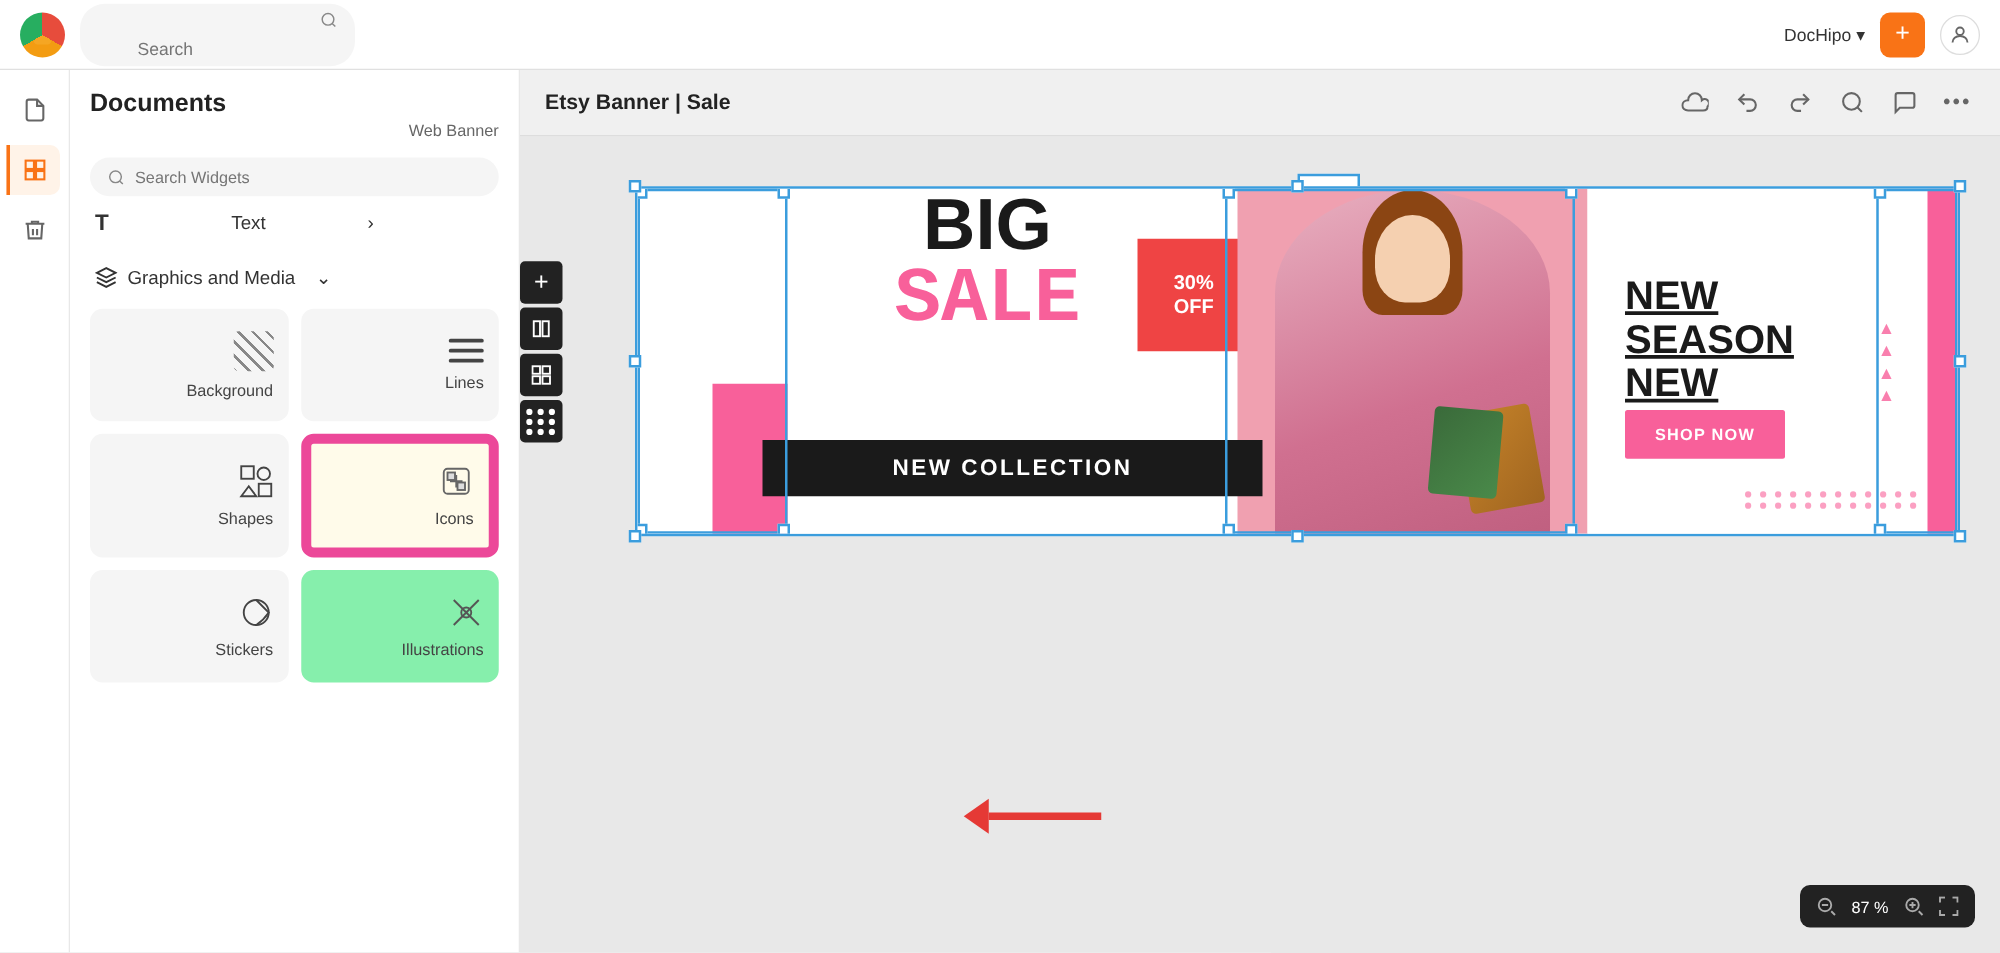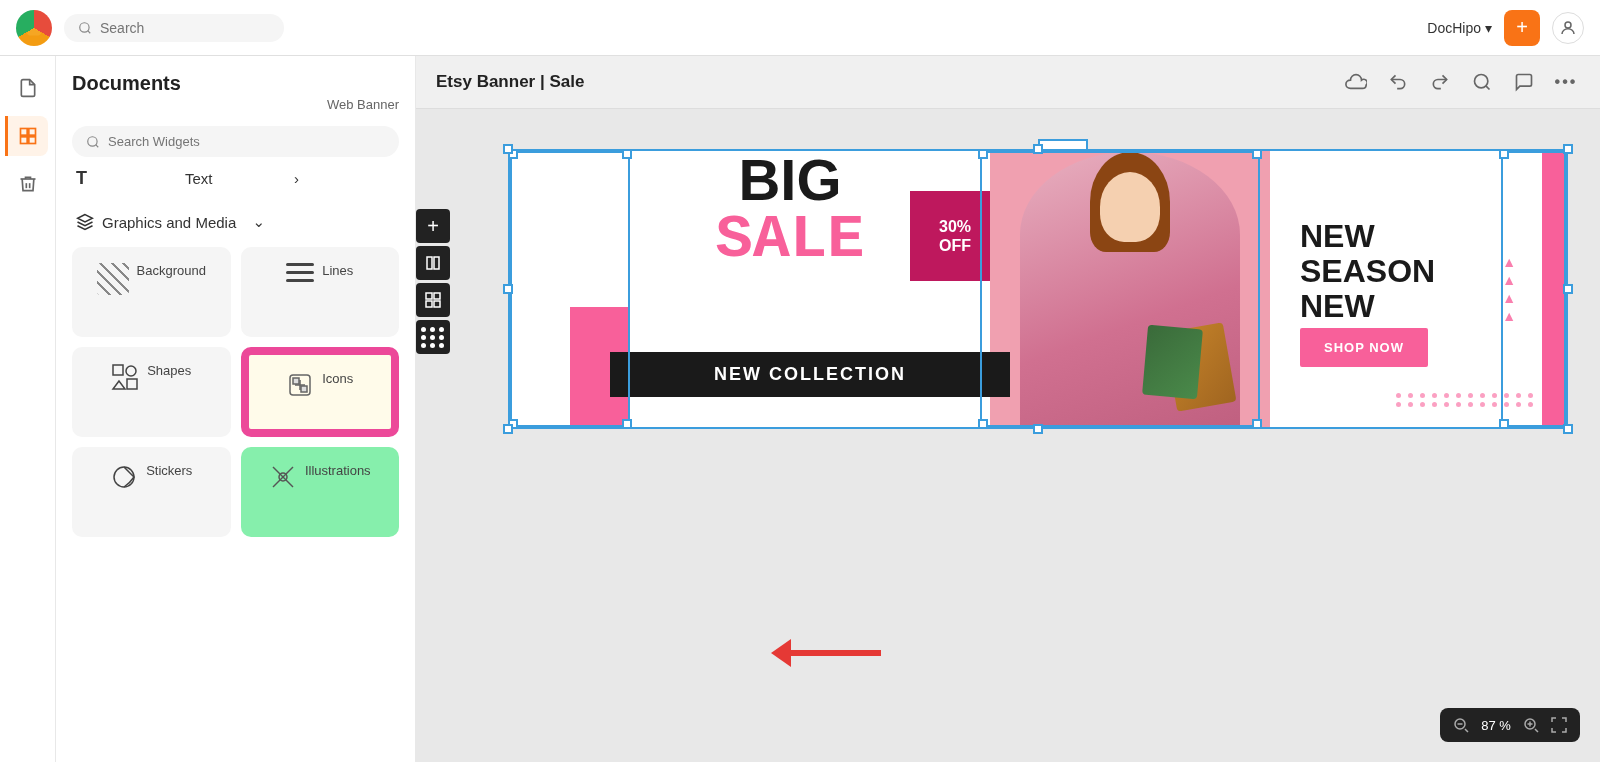--- a/index.html
+++ b/index.html
@@ -19,26 +19,27 @@
       z-index: 100;
     }
     .logo {
       width: 36px; height: 36px;
       border-radius: 50%;
       background: conic-gradient(#e74c3c 0deg 120deg, #f39c12 120deg 240deg, #27ae60 240deg 360deg);
       display: flex; align-items: center; justify-content: center;
       flex-shrink: 0;
     }
     .search-box {
-      display: flex; align-items: center;
+      display: flex; align-items: flex-end;
       background: #f5f5f5;
       border-radius: 20px;
       padding: 6px 14px;
       gap: 8px;
       width: 220px;
+      flex-direction: column;
     }
     .search-box input {
       border: none; background: transparent; outline: none;
       font-size: 14px; color: #666;
       width: 160px;
     }
     .nav-spacer { flex: 1; }
     .nav-right {
       display: flex; align-items: center; gap: 12px;
     }
@@ -156,22 +157,22 @@
       display: grid;
       grid-template-columns: 1fr 1fr;
       gap: 10px;
       margin-top: 8px;
     }
     .widget-card {
       background: #f5f5f5;
       border-radius: 10px;
       padding: 16px 12px;
       display: flex;
-      flex-direction: row;
-      align-items: flex-start;
+      flex-direction: column;
+      align-items: flex-end;
       gap: 8px;
       cursor: pointer;
       min-height: 90px;
       justify-content: center;
     }
     .widget-card.highlighted {
       background: #fffbea;
       border: 8px solid #ec4899;
     }
     .widget-card-label {
@@ -298,21 +299,21 @@
     }
     .banner-text-sale {
       color: #f8609a;
       font-size: 62px;
       font-family: Liberation Mono, monospace;
     }
     .sale-badge {
       position: absolute;
       top: 40px;
       right: -10px;
-      background: #be185d;
+      background: #ef4444;
       color: #fff;
       width: 90px;
       height: 90px;
       display: flex;
       flex-direction: column;
       align-items: center;
       justify-content: center;
       font-weight: 800;
       font-size: 16px;
       line-height: 1.2;
@@ -349,20 +350,21 @@
       display: flex;
       align-items: center;
       padding: 30px;
     }
     .new-season-text {
       font-size: 32px;
       font-weight: 900;
       color: #1a1a1a;
       line-height: 1.1;
       text-align: left;
+      text-decoration: underline;
     }
     .shop-now-btn {
       position: absolute;
       bottom: 60px;
       left: 30px;
       background: #f8609a;
       color: #fff;
       padding: 12px 24px;
       font-size: 13px;
       font-weight: 700;

